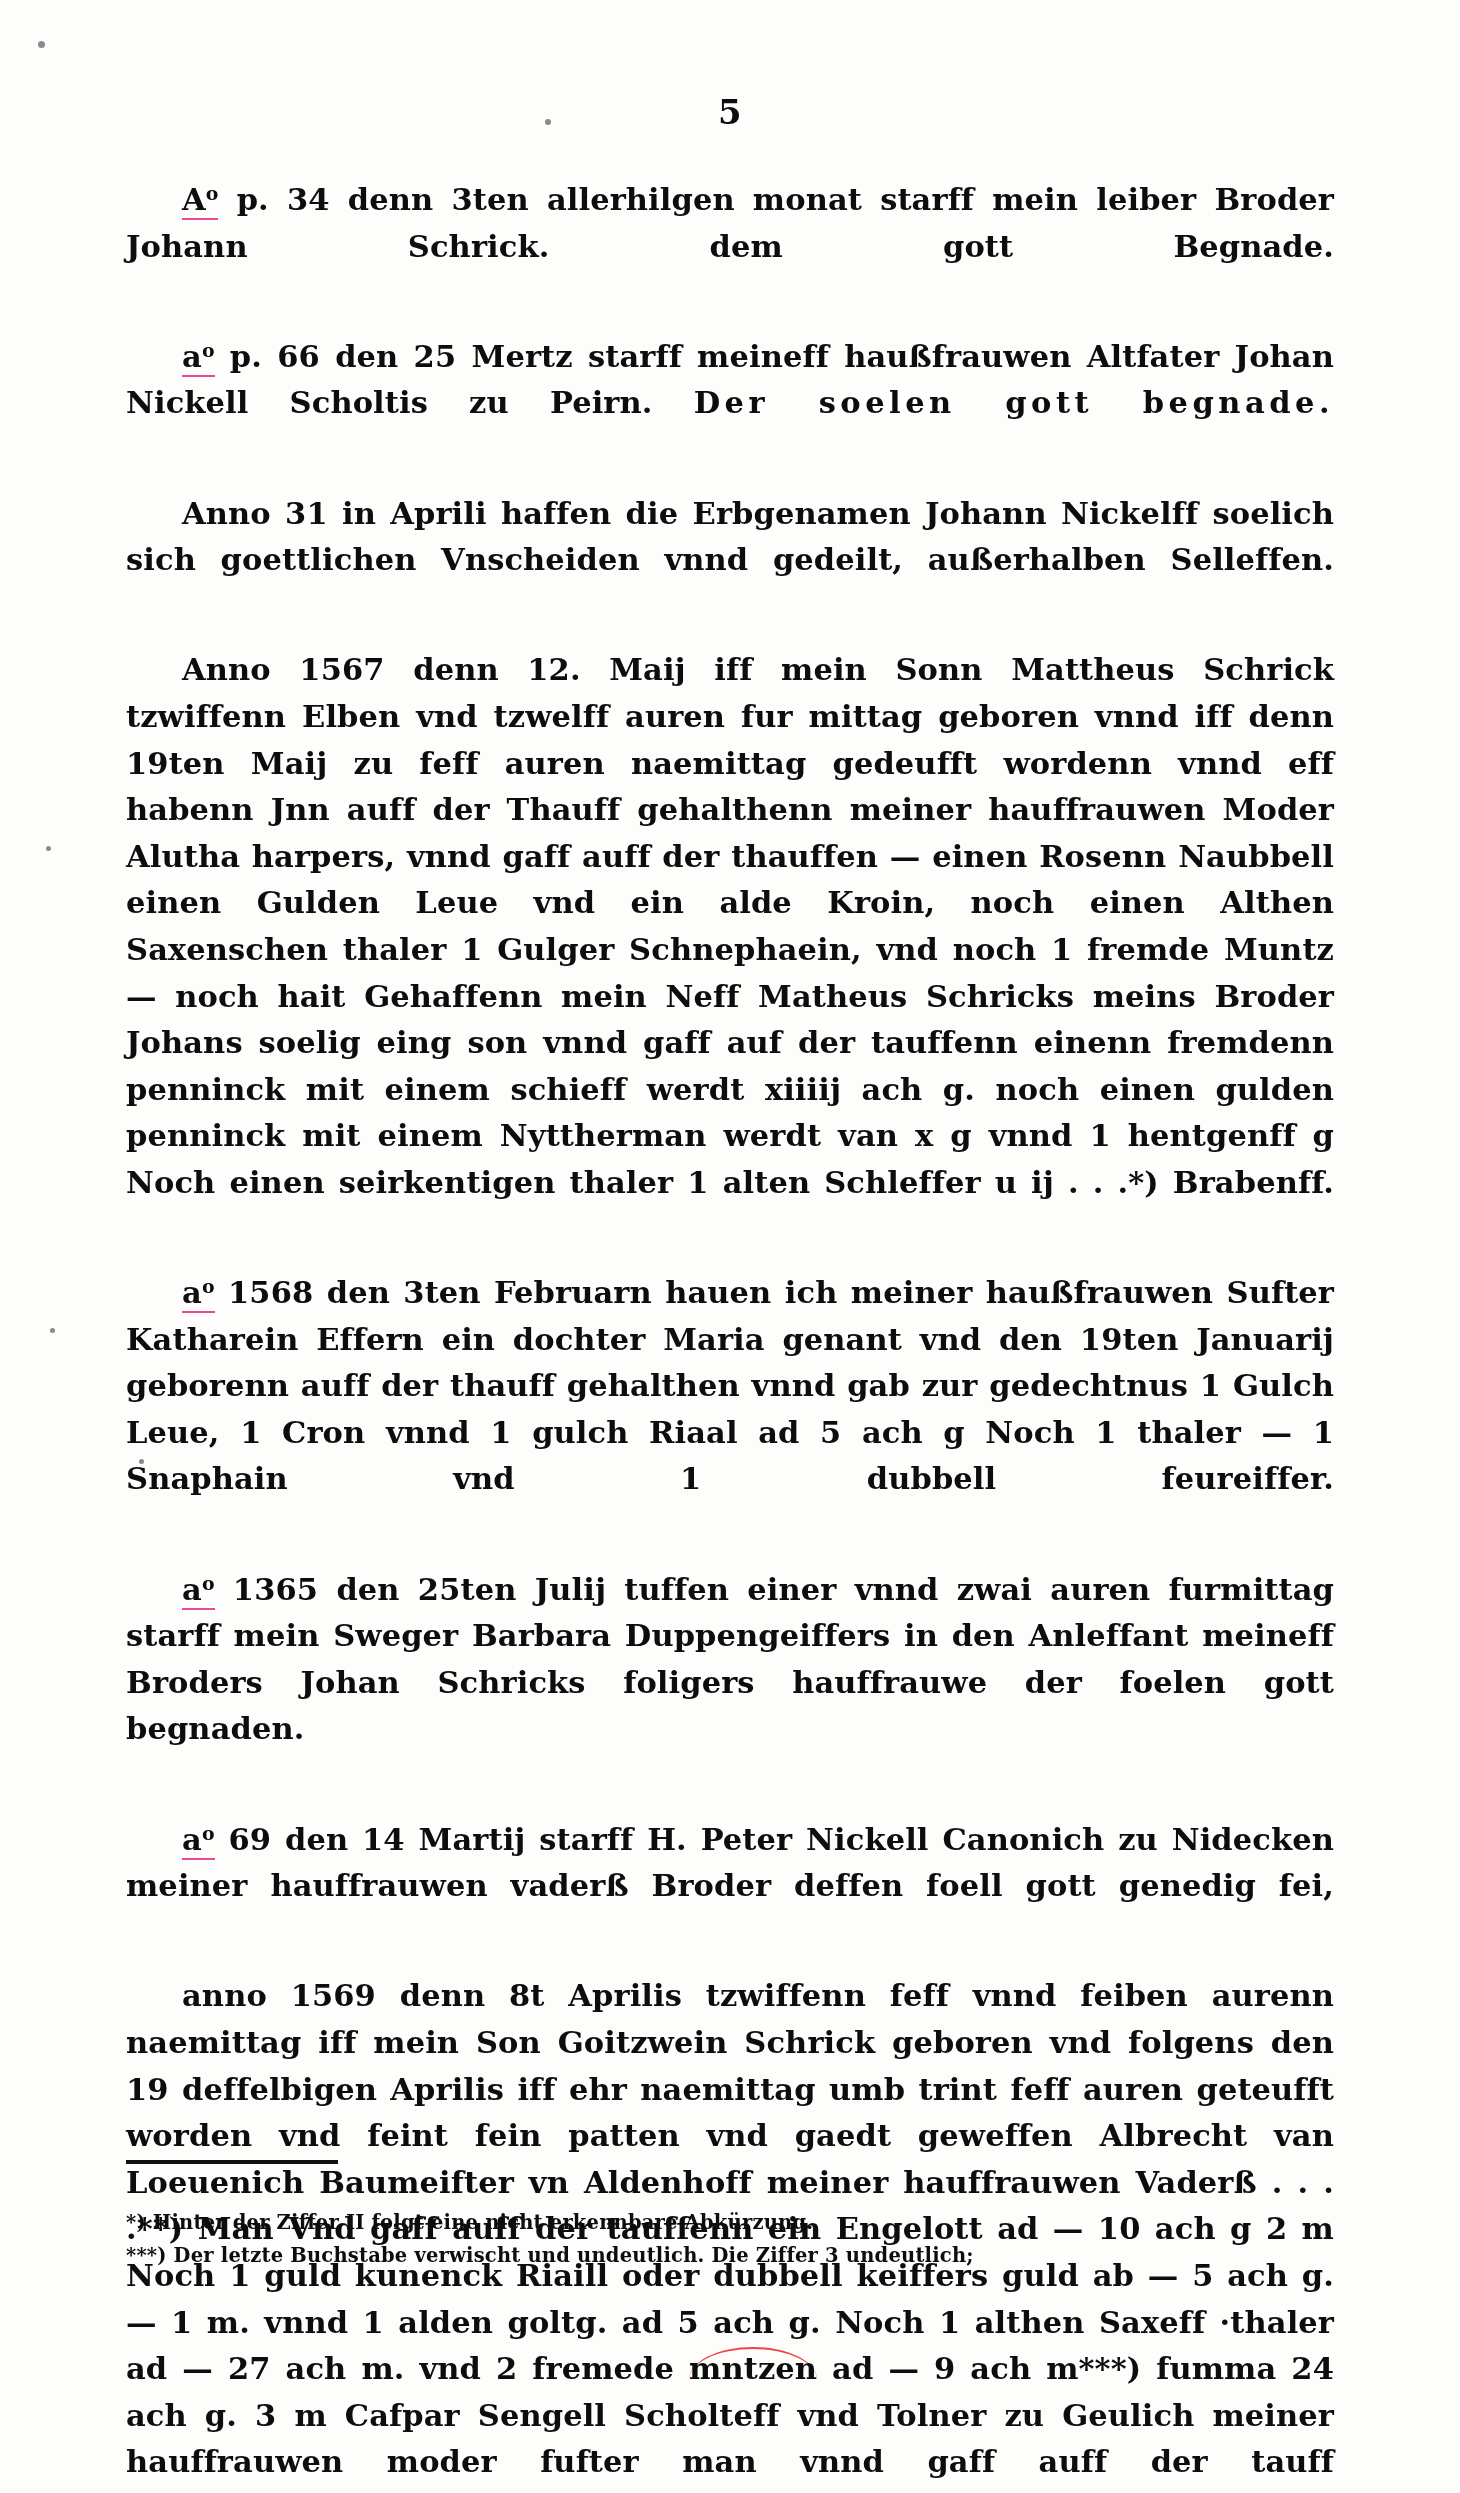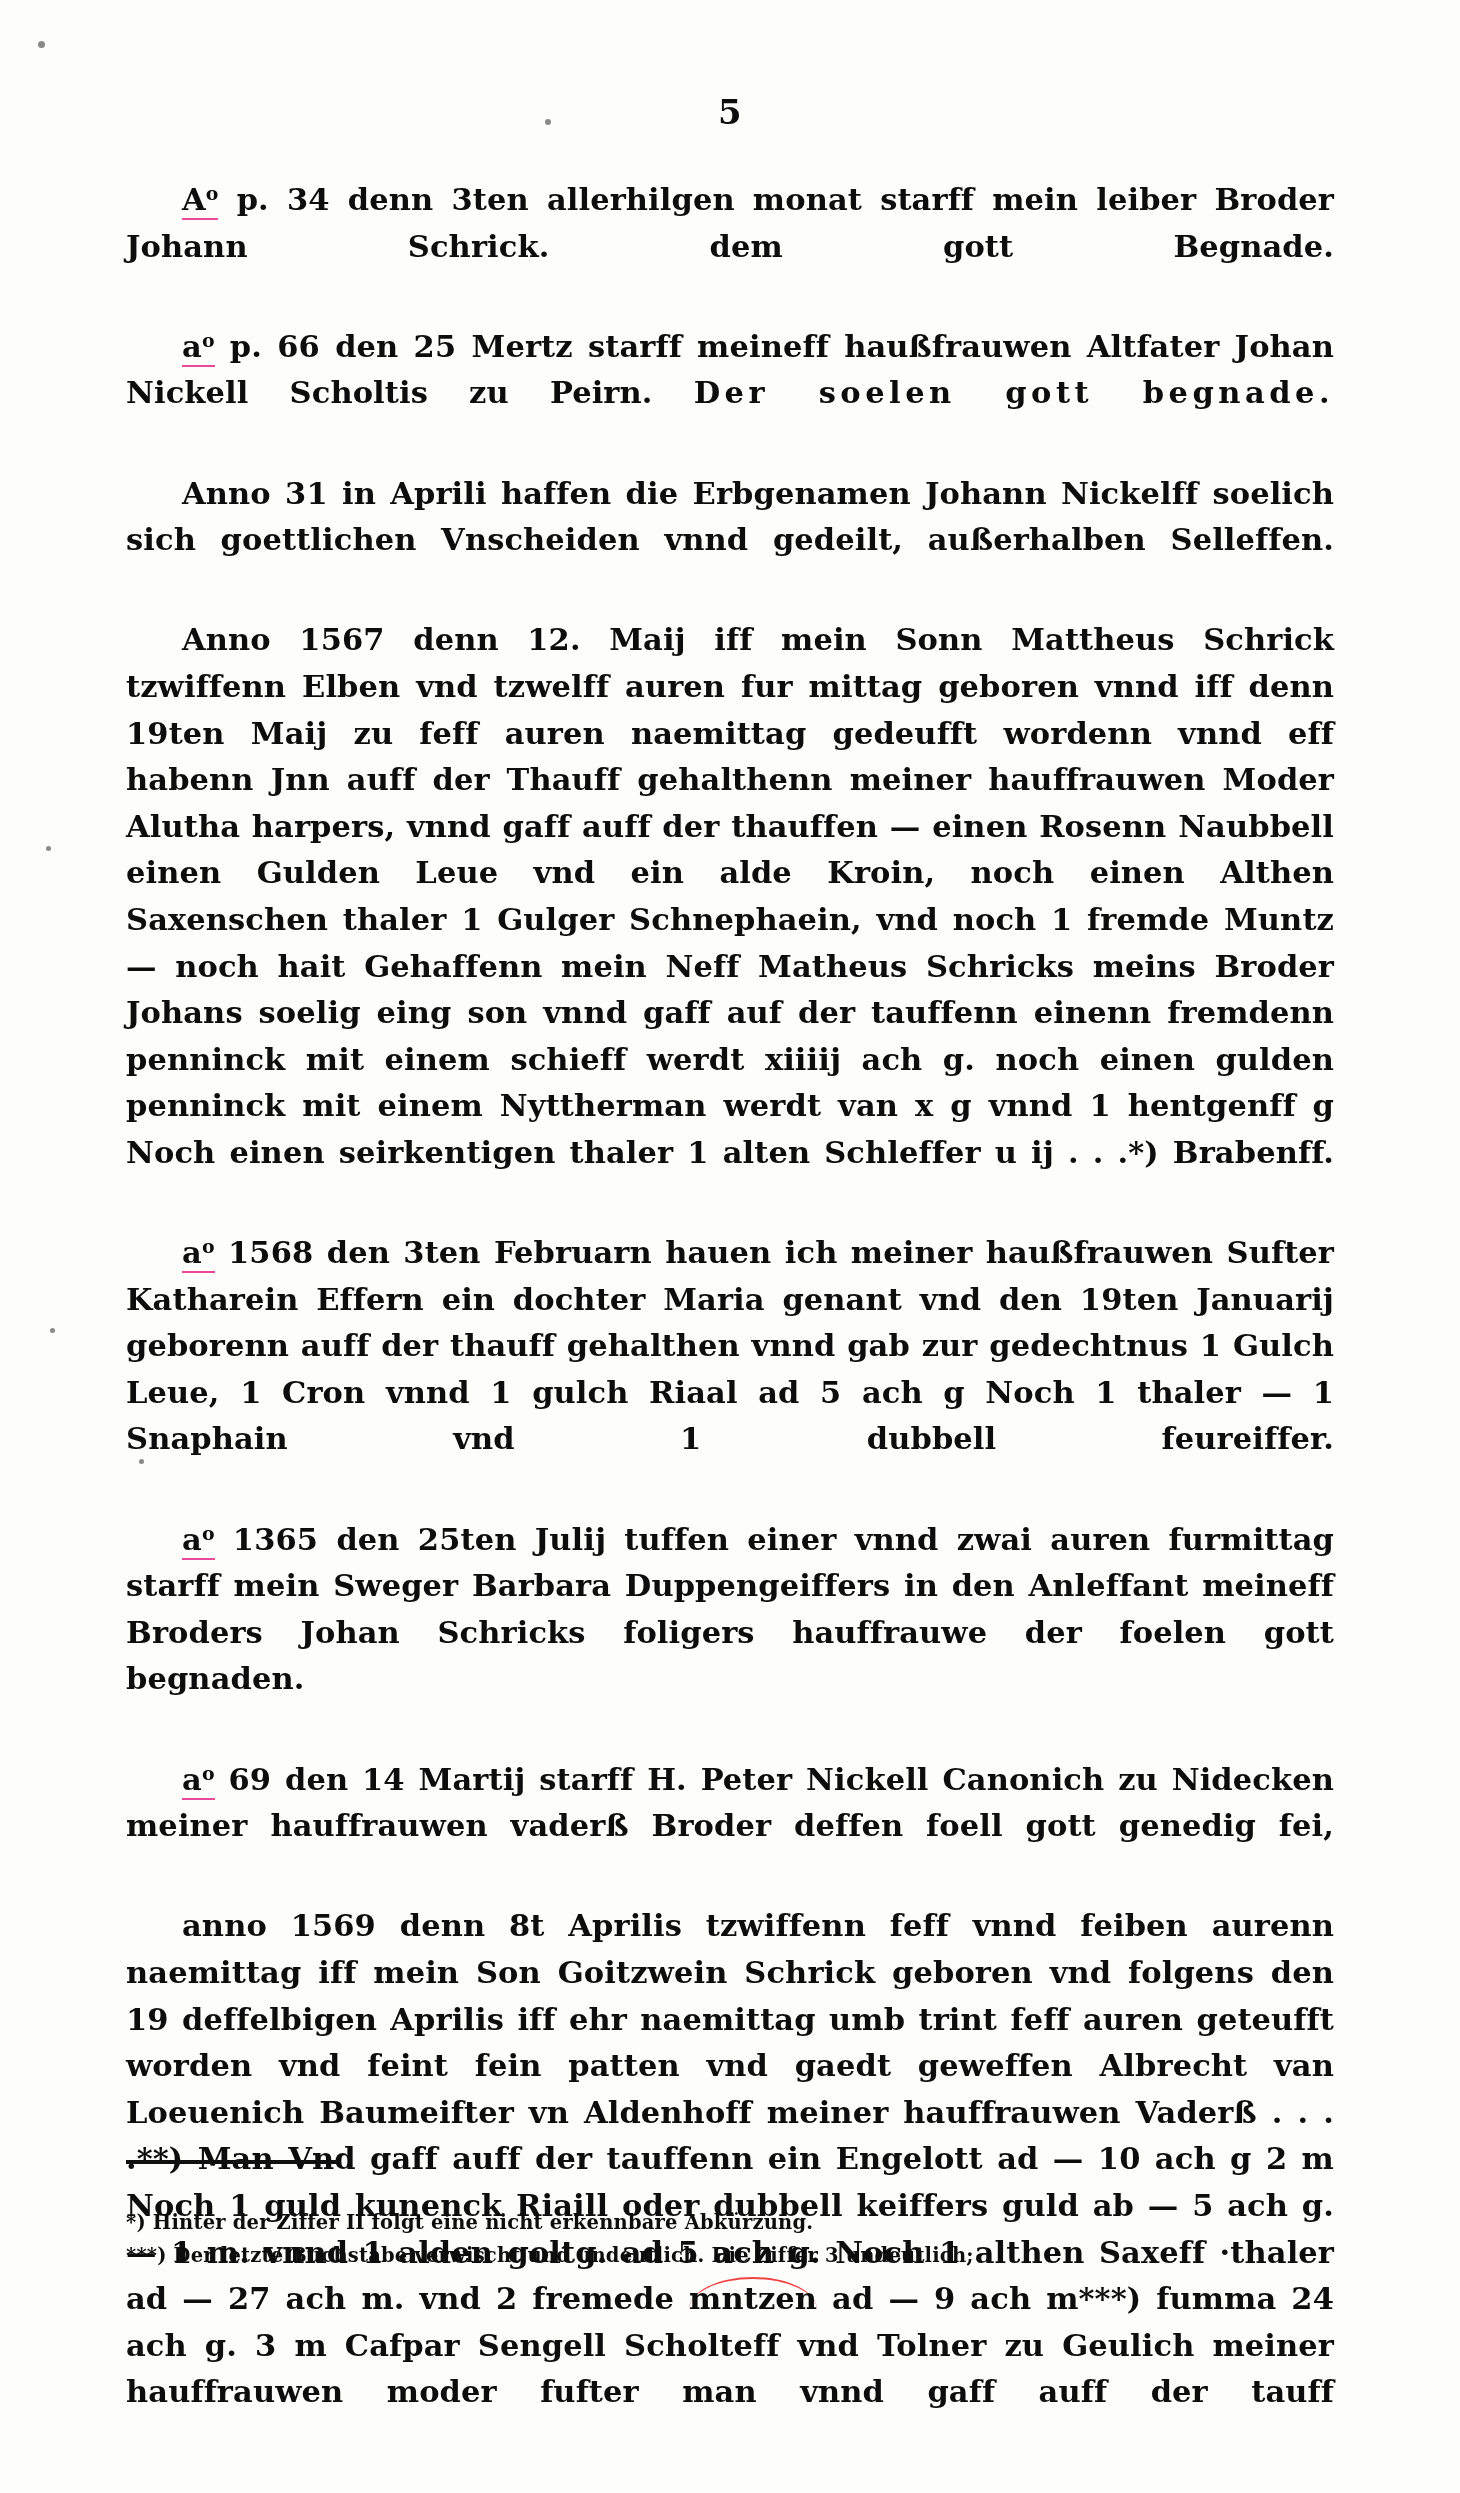--- a/index.html
+++ b/index.html
@@ -59,21 +59,21 @@
     text-align: justify;
     text-indent: 56px;
     letter-spacing: .1px;
     word-spacing: 1px;
     font-weight: 600;
     
     font-family: "DejaVu Serif", "Liberation Serif", serif;
     font-feature-settings: "liga" 0;
     -webkit-font-smoothing: none;
   }
-  .para + .para { margin-top: 7px; }
+  .para + .para { margin-top: 17px; }
 
   
   .para::after {
     content: "";
     display: inline-block;
     width: 100%;
   }
 
   
   .sperr {

